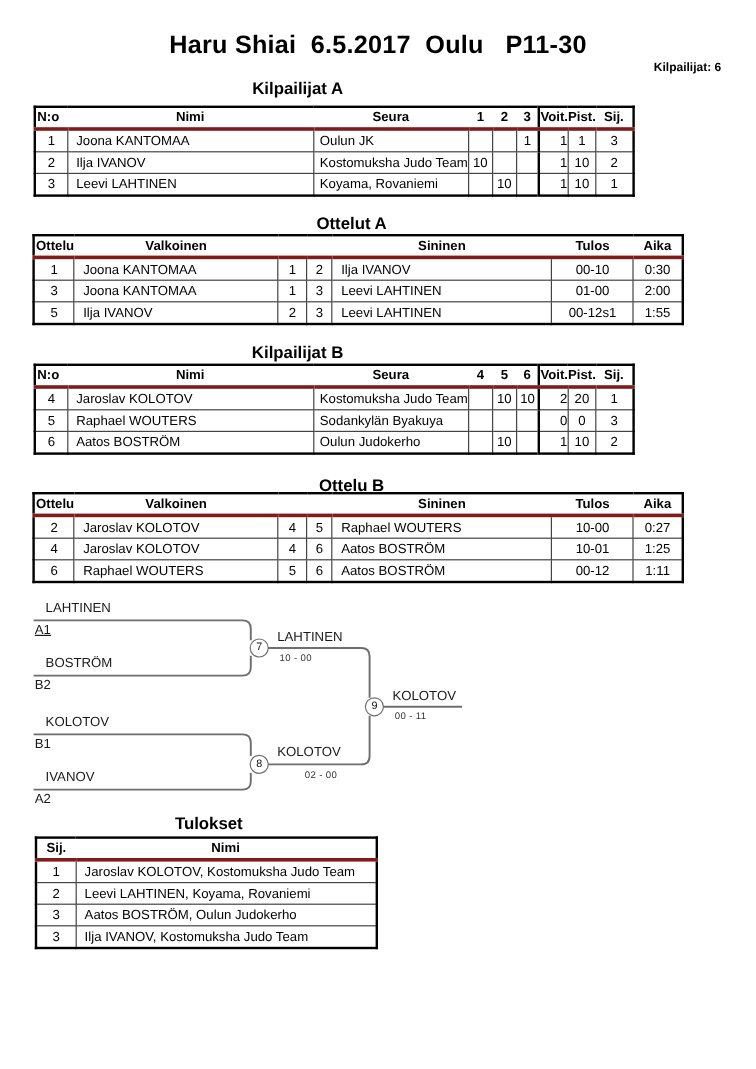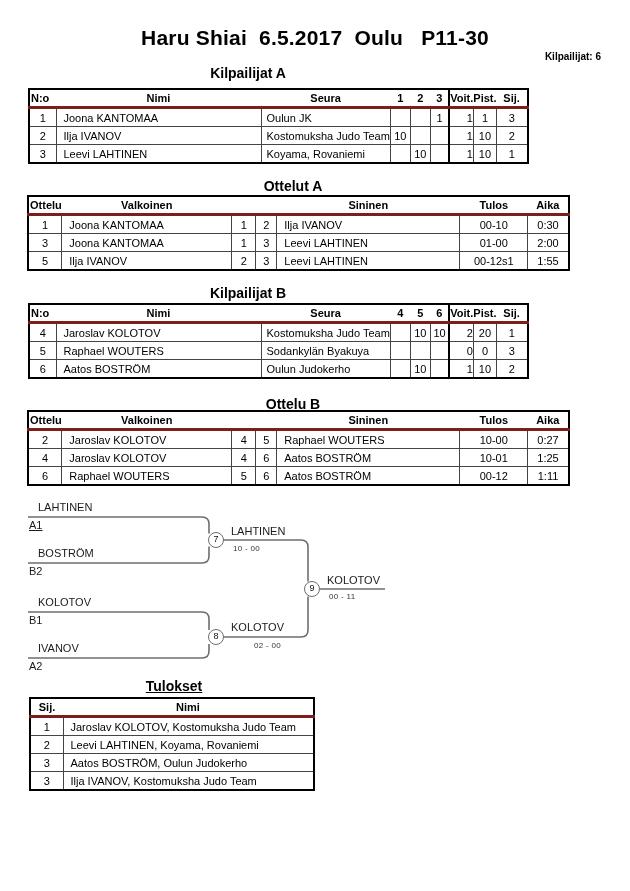--- a/index.html
+++ b/index.html
@@ -301,21 +301,21 @@
 <div class="abs bk-score" style="left:233px;top:544px;">10 - 00</div>
 
 <div class="abs bk-circle" style="left:208px;top:629px;">8</div>
 <div class="abs bk-name" style="left:231px;top:621px;">KOLOTOV</div>
 <div class="abs bk-score" style="left:233px;top:641px;margin-left:21px;">02 - 00</div>
 
 <div class="abs bk-circle" style="left:304px;top:581px;">9</div>
 <div class="abs bk-name" style="left:327px;top:574px;">KOLOTOV</div>
 <div class="abs bk-score" style="left:329px;top:592px;">00 - 11</div>
 
-<div class="abs sec-title" style="left:0;width:348px;top:678px;text-decoration:underline;">Tulokset</div>
+<div class="abs sec-title" style="left:0;width:348px;top:678px;">Tulokset</div>
 <table class="tbl" style="left:29px;top:697px;">
   <colgroup>
       <col style="width:33px">
       <col style="width:251px">
     </colgroup>
   <tbody>
       <tr>
     <th>Sij.</th>
     <th>Nimi</th>
   </tr>

